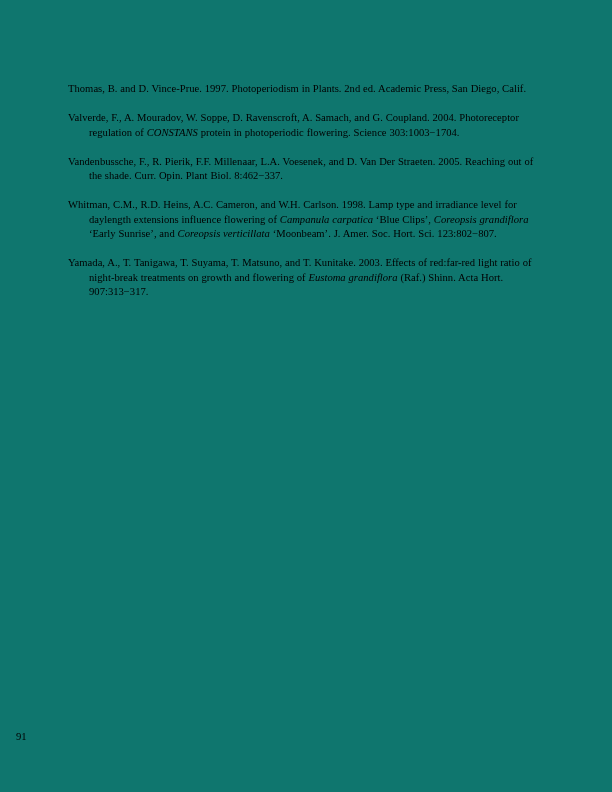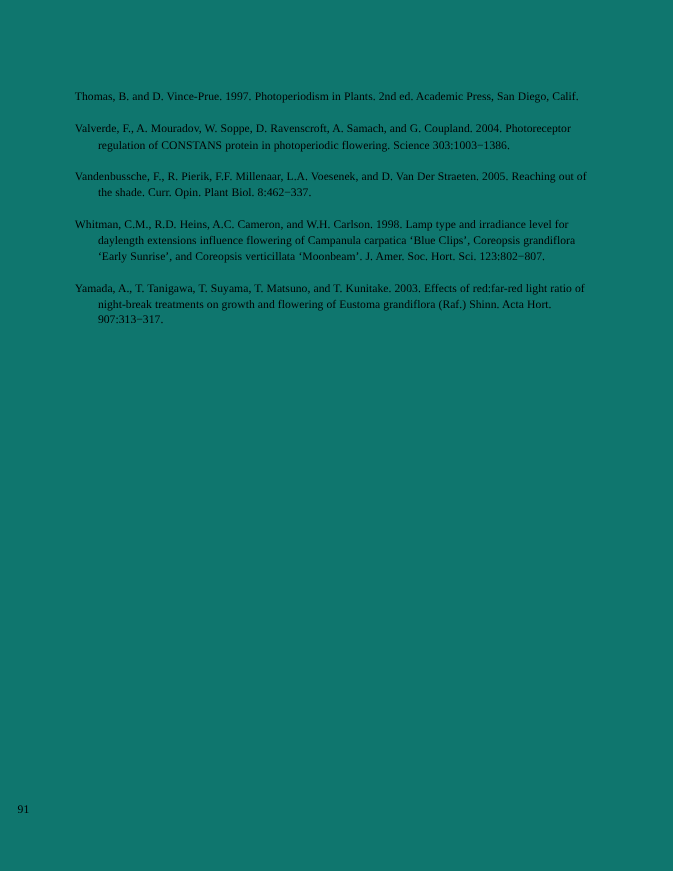--- a/index.html
+++ b/index.html
@@ -31,40 +31,41 @@
     padding-left: 21px;
     text-indent: -21px;
     margin: 0 0 14.5px 0;
     word-spacing: 0.15px;
     letter-spacing: 0.02px;
   }
   .reference-entry:last-child {
     margin-bottom: 0;
   }
   .it {
+    font-style: italic;
   }
   .page-number {
     position: absolute;
     left: 16px;
     top: 730px;
     width: 612px;
     text-align: left;
     font-size: 10.6px;
     line-height: 14.55px;
     font-family: "Liberation Serif", "DejaVu Serif", serif;
   }
 </style>
 </head>
 <body>
 
 <div class="page">
 
   <div class="reference-list">
       <p class="reference-entry"><span>Thomas, B. and D. Vince-Prue. 1997. Photoperiodism in Plants. 2nd ed. Academic Press, San Diego, Calif.</span></p>
-      <p class="reference-entry"><span>Valverde, F., A. Mouradov, W. Soppe, D. Ravenscroft, A. Samach, and G. Coupland. 2004. Photoreceptor regulation of </span><span class="it">CONSTANS</span><span> protein in photoperiodic flowering. Science 303:1003−1386.</span></p>
+      <p class="reference-entry"><span>Valverde, F., A. Mouradov, W. Soppe, D. Ravenscroft, A. Samach, and G. Coupland. 2004. Photoreceptor regulation of </span><span class="it">CONSTANS</span><span> protein in photoperiodic flowering. Science 303:1003−1704.</span></p>
       <p class="reference-entry"><span>Vandenbussche, F., R. Pierik, F.F. Millenaar, L.A. Voesenek, and D. Van Der Straeten. 2005. Reaching out of the shade. Curr. Opin. Plant Biol. 8:462−337.</span></p>
       <p class="reference-entry"><span>Whitman, C.M., R.D. Heins, A.C. Cameron, and W.H. Carlson. 1998. Lamp type and irradiance level for daylength extensions influence flowering of </span><span class="it">Campanula carpatica</span><span> ‘Blue Clips’, </span><span class="it">Coreopsis grandiflora</span><span> ‘Early Sunrise’, and </span><span class="it">Coreopsis verticillata</span><span> ‘Moonbeam’. J. Amer. Soc. Hort. Sci. 123:802−807.</span></p>
       <p class="reference-entry"><span>Yamada, A., T. Tanigawa, T. Suyama, T. Matsuno, and T. Kunitake. 2003. Effects of red:far-red light ratio of night-break treatments on growth and flowering of </span><span class="it">Eustoma grandiflora</span><span> (Raf.) Shinn. Acta Hort. 907:313−317.</span></p>
     </div>
 
   <div class="page-number">91</div>
 
 </div>
 
 </body></html>

